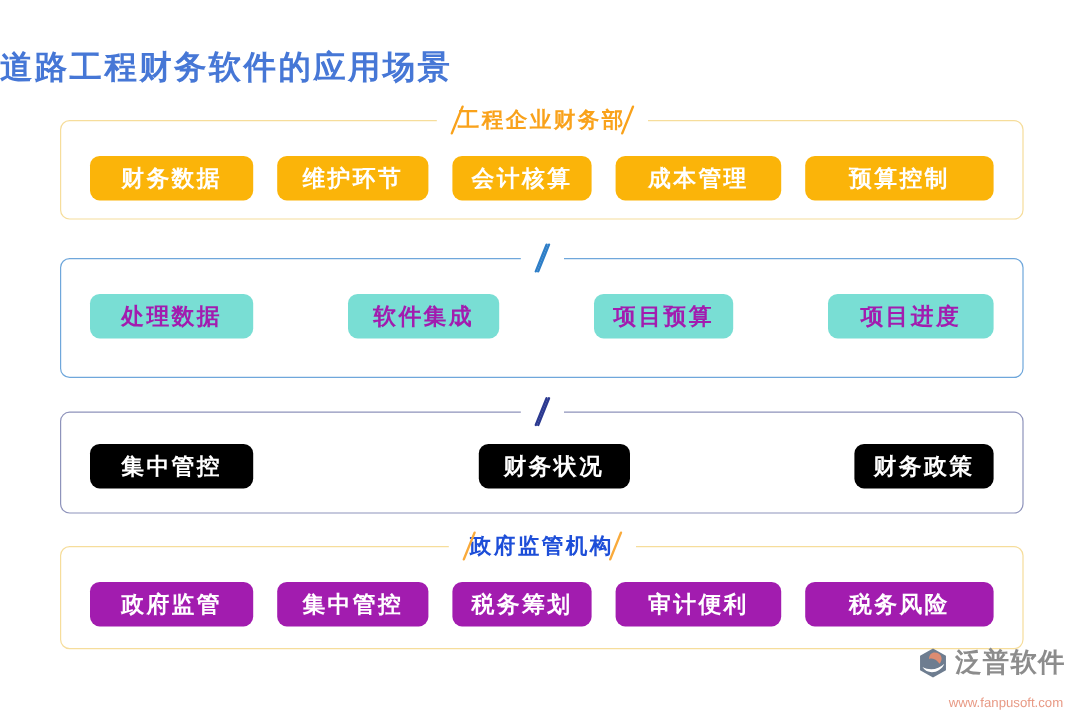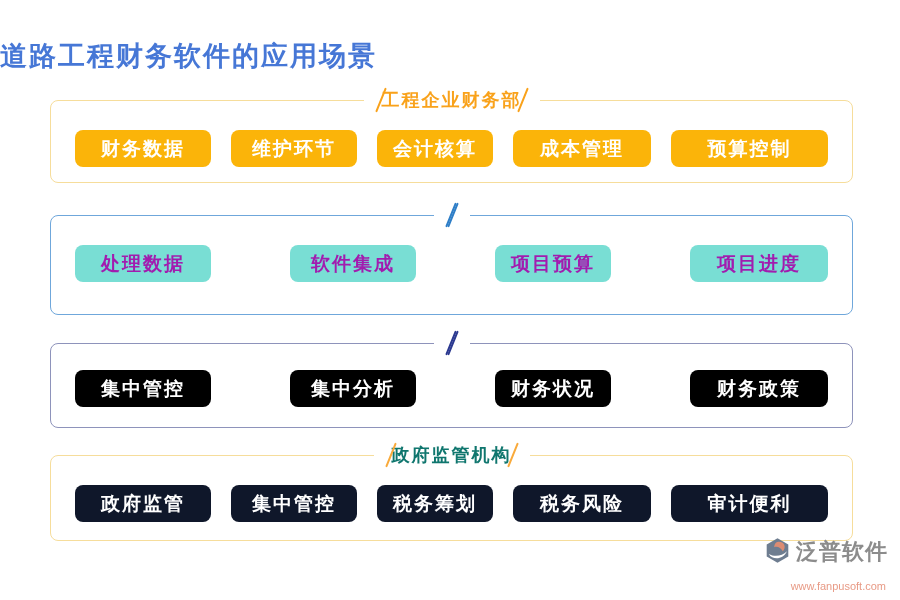--- a/index.html
+++ b/index.html
@@ -14,40 +14,40 @@
   .box3{top:343px;height:85px;border-color:#8E93BB;}
   .box4{top:455px;height:86px;border-color:#F6DD9B;}
   .hdr{position:absolute;top:-14px;left:50%;transform:translateX(-50%);
        background:#fff;padding:0 16px;display:flex;align-items:center;
        font-family:"Liberation Serif",serif;font-weight:bold;font-size:18px;
        letter-spacing:2px;white-space:nowrap;}
   .slash{width:2px;height:26px;transform:rotate(22deg);border-radius:1px;flex:0 0 auto;}
   .s1 .hdr{color:#F9A21B}.s1 .slash{background:#F9A21B}
   .s2 .hdr{color:#2E7EC7}.s2 .slash{background:#2E7EC7}
   .s3 .hdr{color:#2B3990}.s3 .slash{background:#2B3990}
-  .s4 .hdr{color:#0f766e}.s4 .slash{background:#F9AA3B}
+  .s4 .hdr{color:#1d4ed8}.s4 .slash{background:#F9AA3B}
   .row{display:flex;justify-content:space-between;padding:0 24px;}
   .box1 .row{margin-top:29px}
   .box2 .row{margin-top:29px}
   .box3 .row{margin-top:26px}
   .box4 .row{margin-top:29px}
   .btn{height:37px;border-radius:8px;display:flex;align-items:center;justify-content:center;
        font-family:"Liberation Serif",serif;font-weight:bold;font-size:19px;letter-spacing:2px;
        box-sizing:border-box;flex:0 0 auto;}
   .btn:nth-child(1){width:136px}
   .btn:nth-child(2){width:126px}
   .btn:nth-child(3){width:116px}
   .btn:nth-child(4){width:138px}
   .btn:nth-child(5){width:157px}
   .s1 .btn{background:#FBB409;color:#ffffff;}
   .s2 .btn{background:#79DED4;color:#a21caf;}
   .s3 .btn{background:#000000;color:#ffffff;}
-  .s4 .btn{background:#0f172a;color:#ffffff;}
+  .s4 .btn{background:#a21caf;color:#ffffff;}
   .footer{position:absolute;right:12px;bottom:8px;text-align:right;}
-  .brandrow{display:flex;align-items:flex-start;justify-content:flex-end;gap:5px;}
+  .brandrow{display:flex;align-items:center;justify-content:flex-end;gap:5px;}
   .brand{font-family:"Liberation Serif",serif;font-weight:bold;font-size:22px;
          color:#8C8C8C;letter-spacing:1px;}
   .url{font-size:11px;color:#E89A85;margin-top:13px;padding-right:2px;}
   .logo{width:27px;height:27px;display:block;}
 </style>
 </head>
 <body>
 
 <div class="page">
 
@@ -81,38 +81,37 @@
     </div>
   </div>
 
   <div class="box box3 s3">
     <div class="hdr">
       <span class="slash"></span>
       <span class="slash"></span>
     </div>
     <div class="row">
       <div class="btn">集中管控</div>
-      <div class="btn">集中分析</div>
       <div class="btn">财务状况</div>
       <div class="btn">财务政策</div>
     </div>
   </div>
 
   <div class="box box4 s4">
     <div class="hdr">
       <span class="slash"></span>
       <span>政府监管机构</span>
       <span class="slash"></span>
     </div>
     <div class="row">
       <div class="btn">政府监管</div>
       <div class="btn">集中管控</div>
       <div class="btn">税务筹划</div>
+      <div class="btn">审计便利</div>
       <div class="btn">税务风险</div>
-      <div class="btn">审计便利</div>
     </div>
   </div>
 
   <div class="footer">
     <div class="brandrow">
       <svg class="logo" viewBox="0 0 40 40" aria-hidden="true">
         <path d="M20 2 L36 11 V29 L20 38 L4 29 V11 Z" fill="#6E7D90"></path>
         <path d="M22 7 C31 7 33 16 28 21 C25 16 20 13 15 15 C15.5 9.5 18 7 22 7 Z" fill="#DD8C72"></path>
         <path d="M7 25 C16 30 27 28 34 21 C29 33 13 35 7 25 Z" fill="#ffffff"></path>
       </svg>

